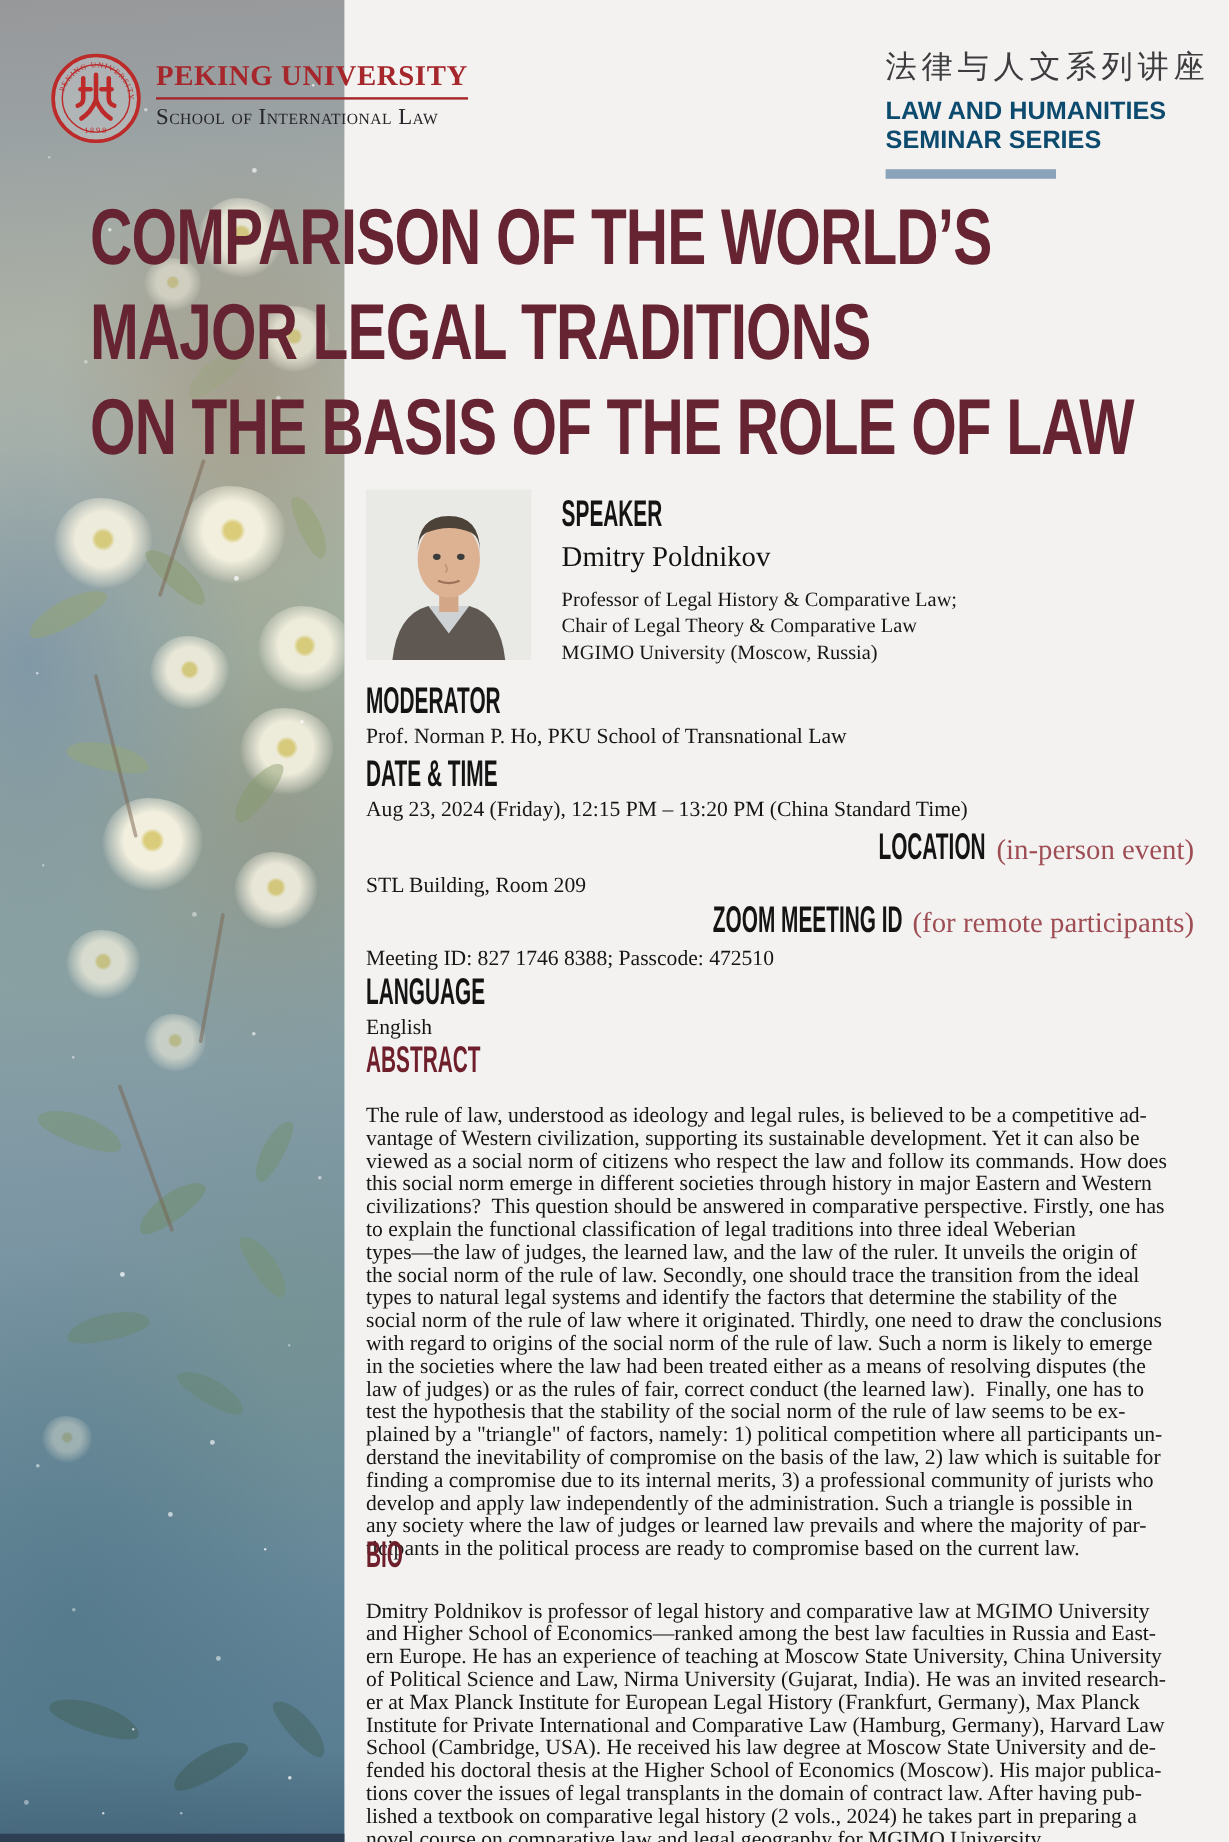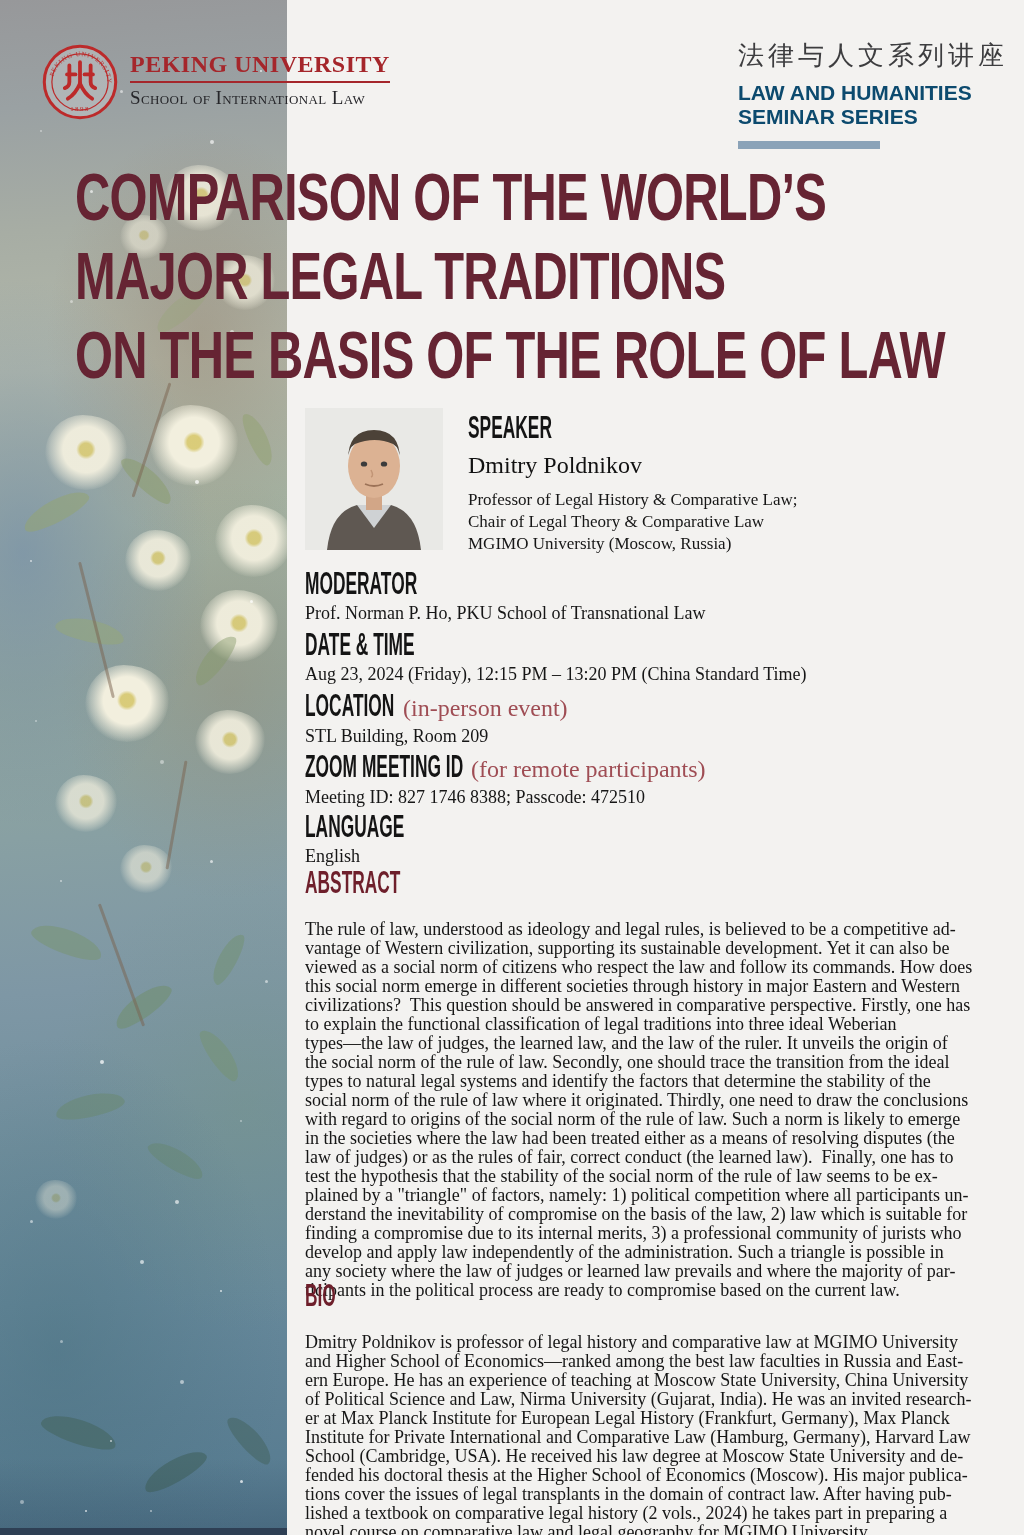--- a/index.html
+++ b/index.html
@@ -47,21 +47,21 @@
     font-family:"Liberation Sans",sans-serif;font-weight:bold;font-size:66px;line-height:79px;
     letter-spacing:-1px;white-space:nowrap;}
   #main-title .tl{display:block;transform:scaleX(.74);transform-origin:0 50%;}
 
   
   .cond{display:inline-block;font-family:"Liberation Sans",sans-serif;font-weight:bold;
     font-size:31px;line-height:31px;color:#141414;white-space:nowrap;
     transform:scaleX(.56);transform-origin:0 100%;letter-spacing:0;}
   .cond.maroon{color:#6e1f2b;}
   .cw{display:inline-block;overflow:visible;height:31px;}
-  .hrow{display:flex;align-items:baseline;}
+  .hrow{display:flex;align-items:baseline;justify-content:flex-end;}
   .note{font-family:"Liberation Serif",serif;font-size:24px;color:#9f4d54;margin-left:6px;white-space:nowrap;}
 
   
   .body-line{font-family:"Liberation Serif",serif;font-size:18px;color:#161616;margin-top:4px;white-space:pre;}
   .pre-block{font-family:"Liberation Serif",serif;font-size:18px;line-height:19px;color:#161616;
     white-space:pre;margin-top:22px;}
 
   
   #speaker-photo{position:absolute;left:305px;top:408px;width:138px;height:142px;}
   #speaker-info{position:absolute;left:468px;top:412px;}

